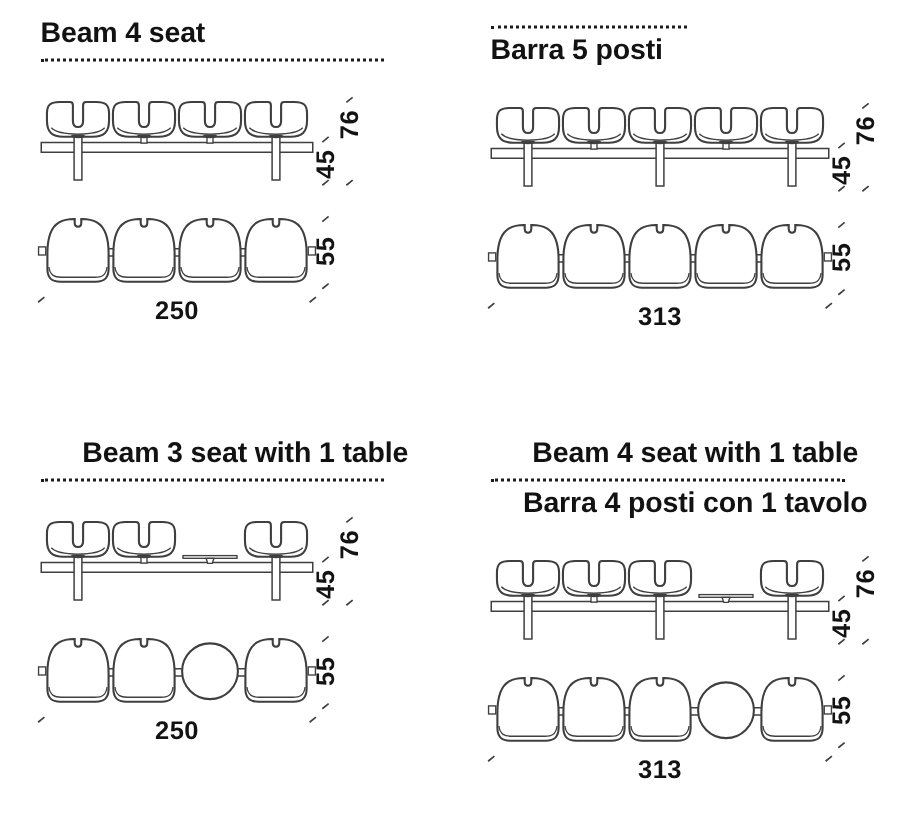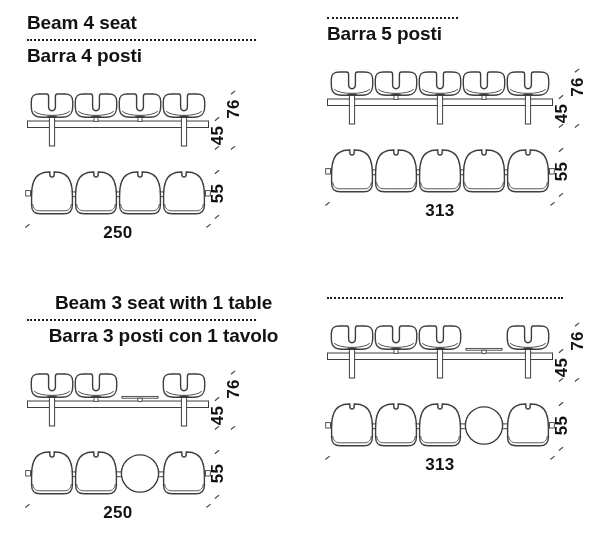--- a/index.html
+++ b/index.html
@@ -33,21 +33,20 @@
   }
 </style>
 </head>
 <body>
 
 <div class="grid">
 
   <article class="panel">
     <h2 class="title-en">Beam 4 seat</h2>
     <div class="divider" style="width: 229px;"></div>
-    <h3 class="title-it">Barra 4 posti</h3>
     <svg class="drawing" width="300" height="152" viewBox="0 0 300 152">
         <g>
           <rect x="27.5" y="33" width="181" height="6.5" fill="#fff" stroke="#3f3f3f" stroke-width="1"></rect>
           <rect x="49.4" y="27" width="5.2" height="31" fill="#fff" stroke="#3f3f3f" stroke-width="1"></rect>
           <rect x="181.4" y="27" width="5.2" height="31" fill="#fff" stroke="#3f3f3f" stroke-width="1"></rect>
           <g transform="translate(30,5)">
             <path d="M1.3,8.5 C1.3,2.6 4.2,1 9.5,1 L16.6,1 C18,1 18.6,1.9 18.6,3.2 L18.6,13.6 C18.6,16.4 19.8,17.7 22,17.7 C24.2,17.7 25.4,16.4 25.4,13.6 L25.4,3.2 C25.4,1.9 26,1 27.4,1 L34.5,1 C39.8,1 42.7,2.6 42.7,8.5 L42.7,13.2 C42.7,21.3 39.3,24.2 31.8,24.2 L12.2,24.2 C4.7,24.2 1.3,21.3 1.3,13.2 Z" fill="#fff" stroke="#3f3f3f" stroke-width="1.4"></path>
             <path d="M4.2,18.2 C9.5,23.8 34.5,23.8 39.8,18.2" fill="none" stroke="#3f3f3f" stroke-width="0.9"></path>
             <ellipse cx="22" cy="23.8" rx="5" ry="1.3" fill="#3f3f3f"></ellipse>
           </g>
@@ -180,21 +179,20 @@
           <line x1="25.4" y1="139.5" x2="29.6" y2="136.10000000000002" stroke="#3f3f3f" stroke-width="1.1"></line>
           <line x1="250.4" y1="139.5" x2="254.6" y2="136.10000000000002" stroke="#3f3f3f" stroke-width="1.1"></line>
           <text x="140" y="144.5" text-anchor="middle" dy="0.35em">313</text>
         </g>
       </svg>
   </article>
 
   <article class="panel bottom">
     <h2 class="title-en">Beam 3 seat with 1 table</h2>
     <div class="divider" style="width: 229px;"></div>
-    <h3 class="title-it">Barra 3 posti con 1 tavolo</h3>
     <svg class="drawing" width="300" height="152" viewBox="0 0 300 152">
         <g>
           <rect x="27.5" y="33" width="181" height="6.5" fill="#fff" stroke="#3f3f3f" stroke-width="1"></rect>
           <rect x="49.4" y="27" width="5.2" height="31" fill="#fff" stroke="#3f3f3f" stroke-width="1"></rect>
           <rect x="181.4" y="27" width="5.2" height="31" fill="#fff" stroke="#3f3f3f" stroke-width="1"></rect>
           <g transform="translate(30,5)">
             <path d="M1.3,8.5 C1.3,2.6 4.2,1 9.5,1 L16.6,1 C18,1 18.6,1.9 18.6,3.2 L18.6,13.6 C18.6,16.4 19.8,17.7 22,17.7 C24.2,17.7 25.4,16.4 25.4,13.6 L25.4,3.2 C25.4,1.9 26,1 27.4,1 L34.5,1 C39.8,1 42.7,2.6 42.7,8.5 L42.7,13.2 C42.7,21.3 39.3,24.2 31.8,24.2 L12.2,24.2 C4.7,24.2 1.3,21.3 1.3,13.2 Z" fill="#fff" stroke="#3f3f3f" stroke-width="1.4"></path>
             <path d="M4.2,18.2 C9.5,23.8 34.5,23.8 39.8,18.2" fill="none" stroke="#3f3f3f" stroke-width="0.9"></path>
             <ellipse cx="22" cy="23.8" rx="5" ry="1.3" fill="#3f3f3f"></ellipse>
           </g>
@@ -240,21 +238,23 @@
           <line x1="214.9" y1="130.5" x2="219.1" y2="127.10000000000001" stroke="#3f3f3f" stroke-width="1.1"></line>
           <text x="217" y="105.5" text-anchor="middle" dy="0.35em" transform="rotate(-90 217 105.5)">55</text>
           <line x1="25.4" y1="139.5" x2="29.6" y2="136.10000000000002" stroke="#3f3f3f" stroke-width="1.1"></line>
           <line x1="206.4" y1="139.5" x2="210.6" y2="136.10000000000002" stroke="#3f3f3f" stroke-width="1.1"></line>
           <text x="118" y="144.5" text-anchor="middle" dy="0.35em">250</text>
         </g>
       </svg>
   </article>
 
   <article class="panel bottom">
+    <h2 class="title-en">Beam 4 seat with 1 table</h2>
     <div class="divider" style="width: 236px;"></div>
+    <h3 class="title-it">Barra 4 posti con 1 tavolo</h3>
     <svg class="drawing" width="300" height="152" viewBox="0 0 300 152">
         <g>
           <rect x="27.5" y="33" width="225" height="6.5" fill="#fff" stroke="#3f3f3f" stroke-width="1"></rect>
           <rect x="49.4" y="27" width="5.2" height="31" fill="#fff" stroke="#3f3f3f" stroke-width="1"></rect>
           <rect x="137.4" y="27" width="5.2" height="31" fill="#fff" stroke="#3f3f3f" stroke-width="1"></rect>
           <rect x="225.4" y="27" width="5.2" height="31" fill="#fff" stroke="#3f3f3f" stroke-width="1"></rect>
           <g transform="translate(30,5)">
             <path d="M1.3,8.5 C1.3,2.6 4.2,1 9.5,1 L16.6,1 C18,1 18.6,1.9 18.6,3.2 L18.6,13.6 C18.6,16.4 19.8,17.7 22,17.7 C24.2,17.7 25.4,16.4 25.4,13.6 L25.4,3.2 C25.4,1.9 26,1 27.4,1 L34.5,1 C39.8,1 42.7,2.6 42.7,8.5 L42.7,13.2 C42.7,21.3 39.3,24.2 31.8,24.2 L12.2,24.2 C4.7,24.2 1.3,21.3 1.3,13.2 Z" fill="#fff" stroke="#3f3f3f" stroke-width="1.4"></path>
             <path d="M4.2,18.2 C9.5,23.8 34.5,23.8 39.8,18.2" fill="none" stroke="#3f3f3f" stroke-width="0.9"></path>
             <ellipse cx="22" cy="23.8" rx="5" ry="1.3" fill="#3f3f3f"></ellipse>

